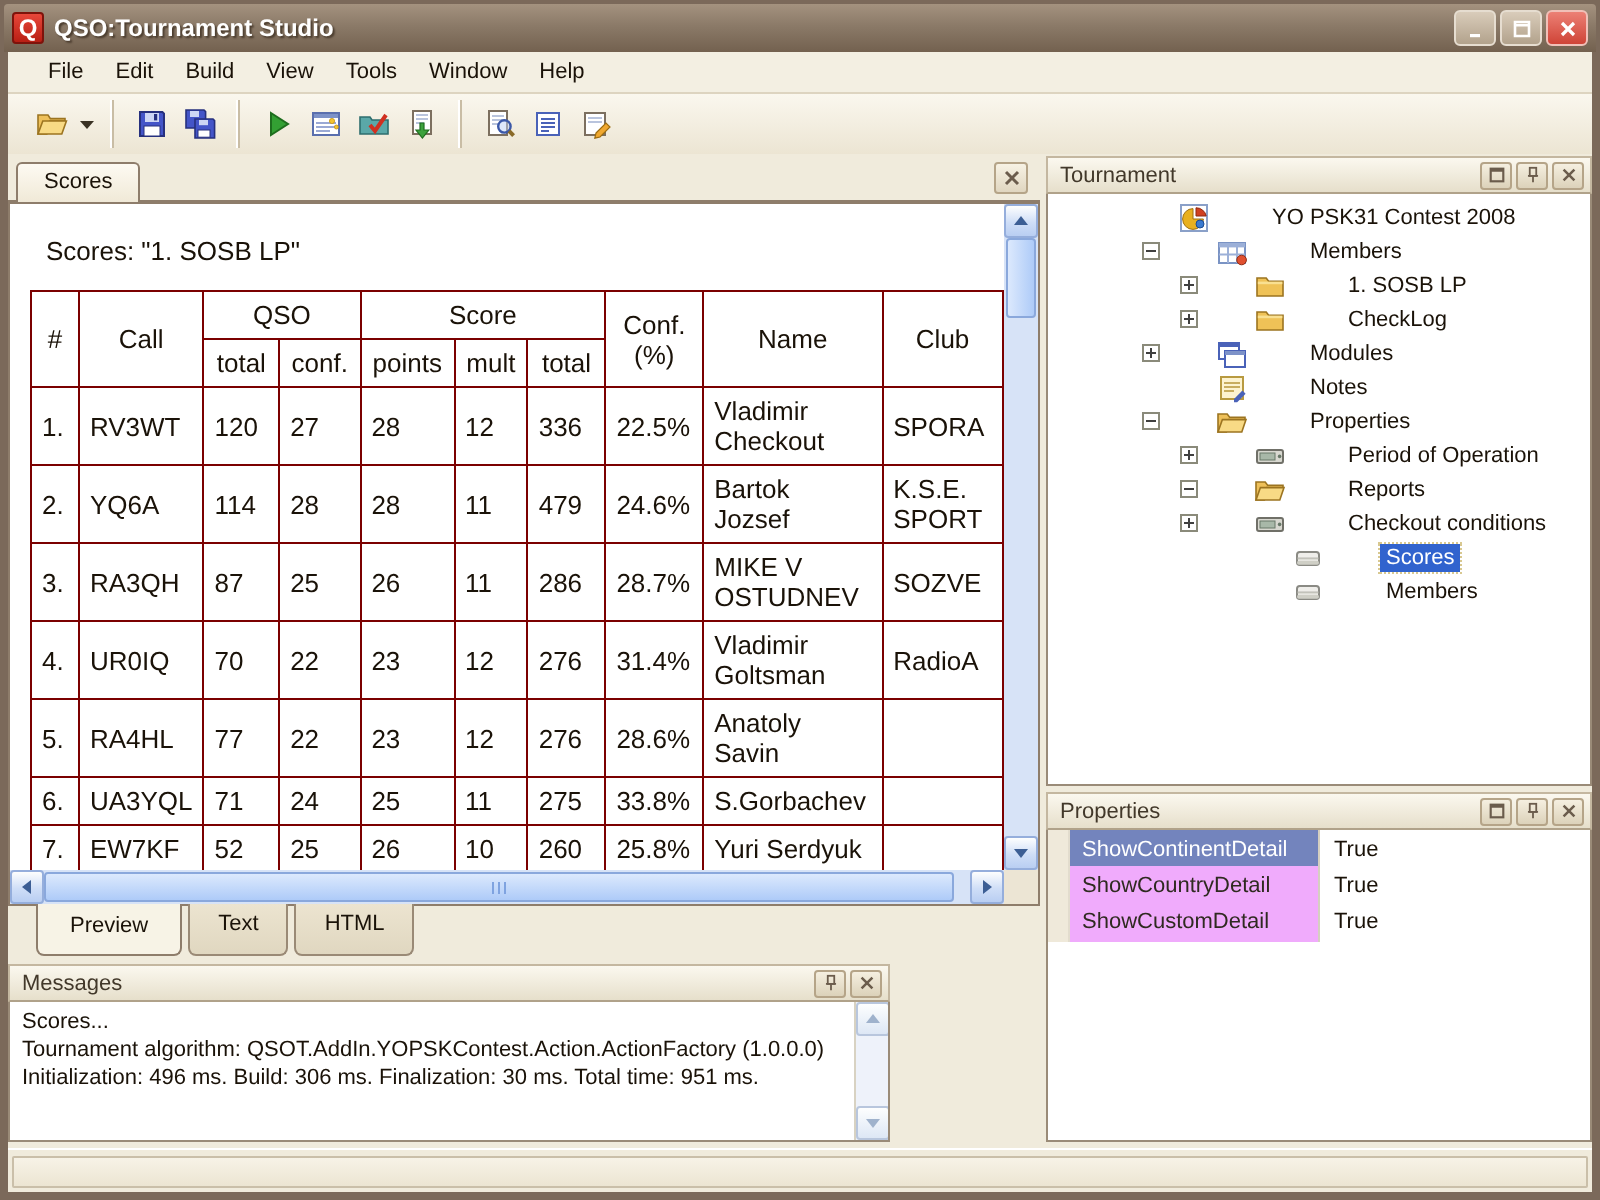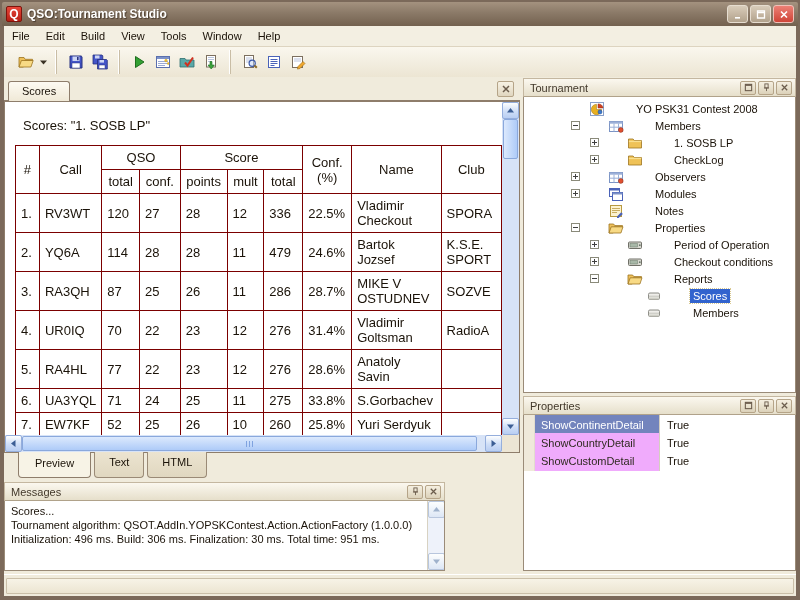--- a/index.html
+++ b/index.html
@@ -21,21 +21,21 @@
     background:linear-gradient(180deg,#d9ccba,#b2a28c); color:#fff; display:flex;
     align-items:center; justify-content:center; font-weight:bold; font-size:11px; }
   .win-btn.close { background:linear-gradient(180deg,#ec8075,#cf4437); border-color:#f0c0b8; }
   .win-btn svg { width:10px; height:9px; }
 
   
   .client { position:absolute; left:4px; top:26px; right:4px; bottom:4px;
     background:#f0ebdc; overflow:hidden; }
 
   .menubar { position:absolute; left:0; top:0; right:0; height:21px; background:#f3efe2;
-    border-bottom:1px solid #ddd4c0; display:flex; align-items:center; padding-left:0; }
+    border-bottom:1px solid #ddd4c0; display:flex; align-items:center; padding-left:12px; }
   .menu-item { padding:3px 8px; }
 
   .toolbar { position:absolute; left:0; top:21px; right:0; height:30px;
     background:linear-gradient(180deg,#faf7ee,#ece5d3); display:flex; align-items:center; padding-left:6px; }
   .tb-group { display:flex; align-items:center; padding:0 4px; }
   .tb-group + .tb-group { border-left:1px solid #c9bda5; box-shadow:-1px 0 0 #fff; margin-left:3px; padding-left:7px; }
   .tb-btn { width:24px; height:24px; border:1px solid transparent; border-radius:2px;
     display:flex; align-items:center; justify-content:center; }
   .tb-btn svg { width:16px; height:16px; }
   .tb-caret { width:11px; height:24px; display:flex; align-items:center; justify-content:center; }
@@ -533,36 +533,20 @@
             </div>
             <div class="tree-row">
               <span class="t-indent" style="width:19px"></span>
               <span class="t-slot">
                 <svg viewBox="0 0 9 9">
                   <rect x=".5" y=".5" width="8" height="8" fill="#fff" stroke="#8a8a7a"></rect>
                   <path d="M2 4.5h5M4.5 2v5" stroke="#404040"></path>
                 </svg>
               </span>
               <span class="t-icon"><svg viewBox="0 0 16 16">
-                  <rect x="1.5" y="3.5" width="13" height="10" fill="#fff" stroke="#7a93c4"></rect>
-                  <rect x="1.5" y="3.5" width="13" height="2.2" fill="#9cb0d8"></rect>
-                  <path d="M6 5.5v8M10.5 5.5v8M1.5 9.2h13" stroke="#9cb0d8"></path>
-                  <circle cx="12.8" cy="12" r="2.4" fill="#e05030" stroke="#8e2a12" stroke-width=".5"></circle>
-                </svg></span>
-              <span class="t-label ">Observers</span>
-            </div>
-            <div class="tree-row">
-              <span class="t-indent" style="width:19px"></span>
-              <span class="t-slot">
-                <svg viewBox="0 0 9 9">
-                  <rect x=".5" y=".5" width="8" height="8" fill="#fff" stroke="#8a8a7a"></rect>
-                  <path d="M2 4.5h5M4.5 2v5" stroke="#404040"></path>
-                </svg>
-              </span>
-              <span class="t-icon"><svg viewBox="0 0 16 16">
                   <rect x="1.5" y="2.5" width="10" height="8" fill="#fff" stroke="#4a62b8"></rect>
                   <rect x="1.5" y="2.5" width="10" height="2" fill="#4a62b8"></rect>
                   <rect x="4.5" y="6.5" width="10" height="8" fill="#fff" stroke="#4a62b8"></rect>
                   <rect x="4.5" y="6.5" width="10" height="2" fill="#7d92c8"></rect>
                 </svg></span>
               <span class="t-label ">Modules</span>
             </div>
             <div class="tree-row">
               <span class="t-indent" style="width:19px"></span>
               <span class="t-slot"></span>
@@ -604,43 +588,43 @@
                   <rect x="3" y="6.5" width="7.5" height="3.5" fill="#a8b8a8" stroke="#687868" stroke-width=".5"></rect>
                   <circle cx="12.8" cy="8.2" r=".9" fill="#687868"></circle>
                 </svg></span>
               <span class="t-label ">Period of Operation</span>
             </div>
             <div class="tree-row">
               <span class="t-indent" style="width:38px"></span>
               <span class="t-slot">
                 <svg viewBox="0 0 9 9">
                   <rect x=".5" y=".5" width="8" height="8" fill="#fff" stroke="#8a8a7a"></rect>
+                  <path d="M2 4.5h5" stroke="#404040"></path>
+                </svg>
+              </span>
+              <span class="t-icon"><svg viewBox="0 0 16 16">
+                  <path d="M1 4h4.6l1.2 1.6h7.7v1.2H6.4L5.2 13H1z" fill="#eec05a" stroke="#9c7420" stroke-width=".8"></path>
+                  <path d="M3.2 6.8H15L12.9 13H1z" fill="#f8da85" stroke="#9c7420" stroke-width=".8"></path>
+                </svg></span>
+              <span class="t-label ">Reports</span>
+            </div>
+            <div class="tree-row">
+              <span class="t-indent" style="width:38px"></span>
+              <span class="t-slot">
+                <svg viewBox="0 0 9 9">
+                  <rect x=".5" y=".5" width="8" height="8" fill="#fff" stroke="#8a8a7a"></rect>
                   <path d="M2 4.5h5M4.5 2v5" stroke="#404040"></path>
                 </svg>
               </span>
               <span class="t-icon"><svg viewBox="0 0 16 16">
                   <rect x="1.5" y="5" width="13" height="6.5" rx="1" fill="#d8d8d0" stroke="#707068"></rect>
                   <rect x="3" y="6.5" width="7.5" height="3.5" fill="#a8b8a8" stroke="#687868" stroke-width=".5"></rect>
                   <circle cx="12.8" cy="8.2" r=".9" fill="#687868"></circle>
                 </svg></span>
               <span class="t-label ">Checkout conditions</span>
-            </div>
-            <div class="tree-row">
-              <span class="t-indent" style="width:38px"></span>
-              <span class="t-slot">
-                <svg viewBox="0 0 9 9">
-                  <rect x=".5" y=".5" width="8" height="8" fill="#fff" stroke="#8a8a7a"></rect>
-                  <path d="M2 4.5h5" stroke="#404040"></path>
-                </svg>
-              </span>
-              <span class="t-icon"><svg viewBox="0 0 16 16">
-                  <path d="M1 4h4.6l1.2 1.6h7.7v1.2H6.4L5.2 13H1z" fill="#eec05a" stroke="#9c7420" stroke-width=".8"></path>
-                  <path d="M3.2 6.8H15L12.9 13H1z" fill="#f8da85" stroke="#9c7420" stroke-width=".8"></path>
-                </svg></span>
-              <span class="t-label ">Reports</span>
             </div>
             <div class="tree-row">
               <span class="t-indent" style="width:57px"></span>
               <span class="t-slot"></span>
               <span class="t-icon"><svg viewBox="0 0 16 16">
                   <rect x="2.5" y="5" width="11" height="6.5" rx="1.4" fill="#efeeea" stroke="#8a8a84"></rect>
                   <path d="M2.8 8.2h10.4" stroke="#c2c2ba"></path>
                   <rect x="2.5" y="9.4" width="11" height="2" rx="1" fill="#cfcfc6"></rect>
                 </svg></span>
               <span class="t-label selected">Scores</span>

